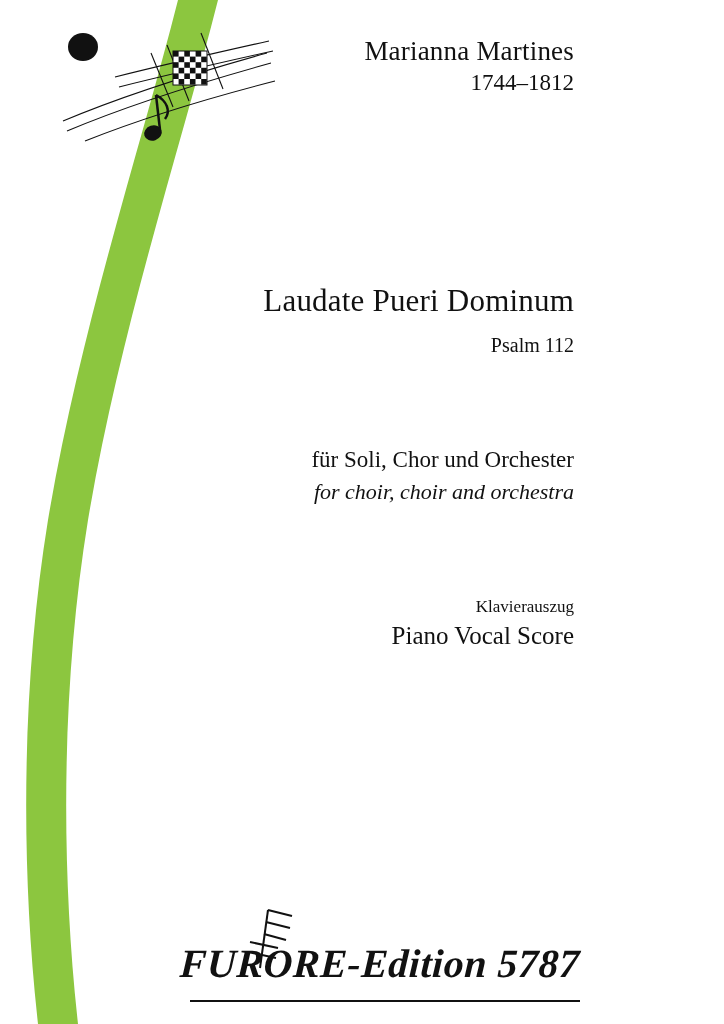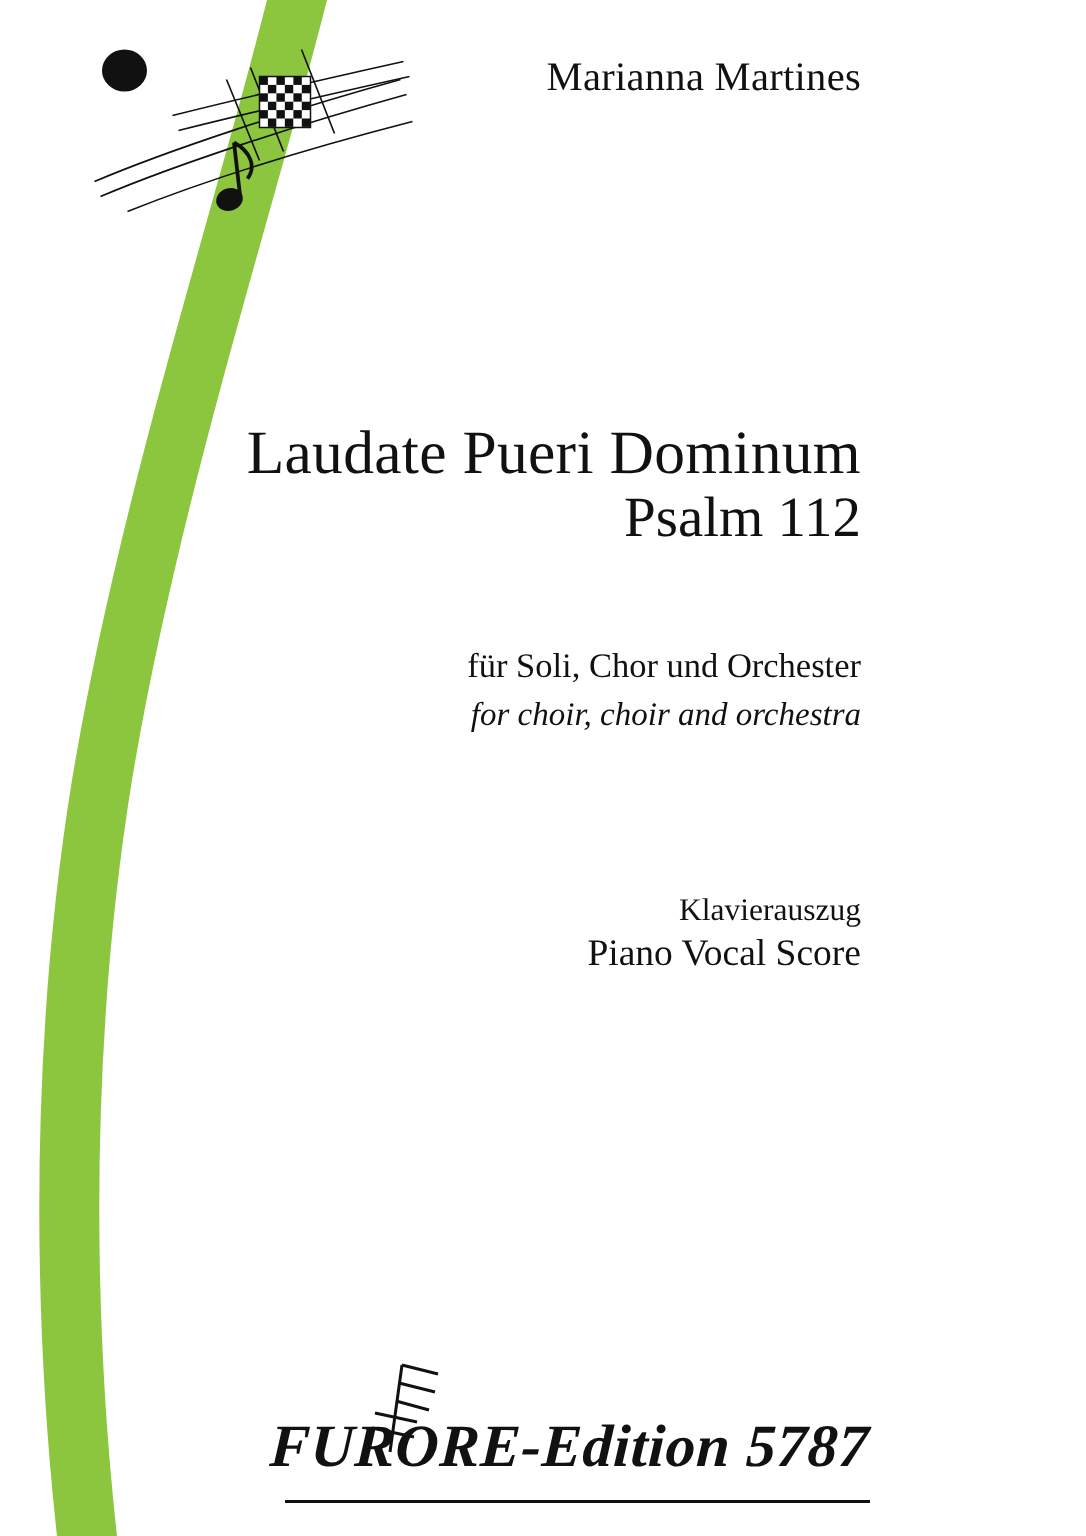--- a/index.html
+++ b/index.html
@@ -62,51 +62,51 @@
     white-space: nowrap;
   }
 
   #title-block {
     top: 276px;
     left: 0;
     right: 58px;
     text-align: right;
   }
   #work-title {
-    font-size: 41px;
+    font-size: 31px;
     line-height: 50px;
     letter-spacing: 0.2px;
     white-space: nowrap;
   }
   #work-subtitle {
-    font-size: 38px;
+    font-size: 20px;
     line-height: 38px;
     white-space: nowrap;
   }
 
   #forces-block {
-    top: 428px;
+    top: 444px;
   }
   #forces-de {
     font-size: 23px;
     line-height: 32px;
     white-space: nowrap;
   }
   #forces-en {
     font-size: 22px;
     line-height: 31px;
     font-style: italic;
     white-space: nowrap;
   }
 
   #edition-block {
     top: 592px;
   }
   #edition-de {
-    font-size: 21px;
+    font-size: 17px;
     line-height: 29px;
     white-space: nowrap;
   }
   #edition-en {
     font-size: 25px;
     line-height: 29px;
     white-space: nowrap;
   }
 
   
@@ -195,20 +195,21 @@
 
     <g>
       <ellipse cx="98" cy="118" rx="9" ry="7.5" fill="#111111" transform="rotate(-18 98 118)"></ellipse>
       <path d="M105,115 L101,80" stroke="#111111" stroke-width="2.5" fill="none"></path>
       <path d="M101,80 C112,86 116,96 110,104" stroke="#111111" stroke-width="2.5" fill="none"></path>
     </g>
   </svg>
 
   <div class="txt-block" id="composer-block">
     <div id="composer-name">Marianna Martines</div>
+    <div id="composer-dates">1744–1812</div>
   </div>
 
   <div class="txt-block" id="title-block">
     <div id="work-title">Laudate Pueri Dominum</div>
     <div id="work-subtitle">Psalm 112</div>
   </div>
 
   <div class="txt-block" id="forces-block">
     <div id="forces-de">für Soli, Chor und Orchester</div>
     <div id="forces-en">for choir, choir and orchestra</div>

